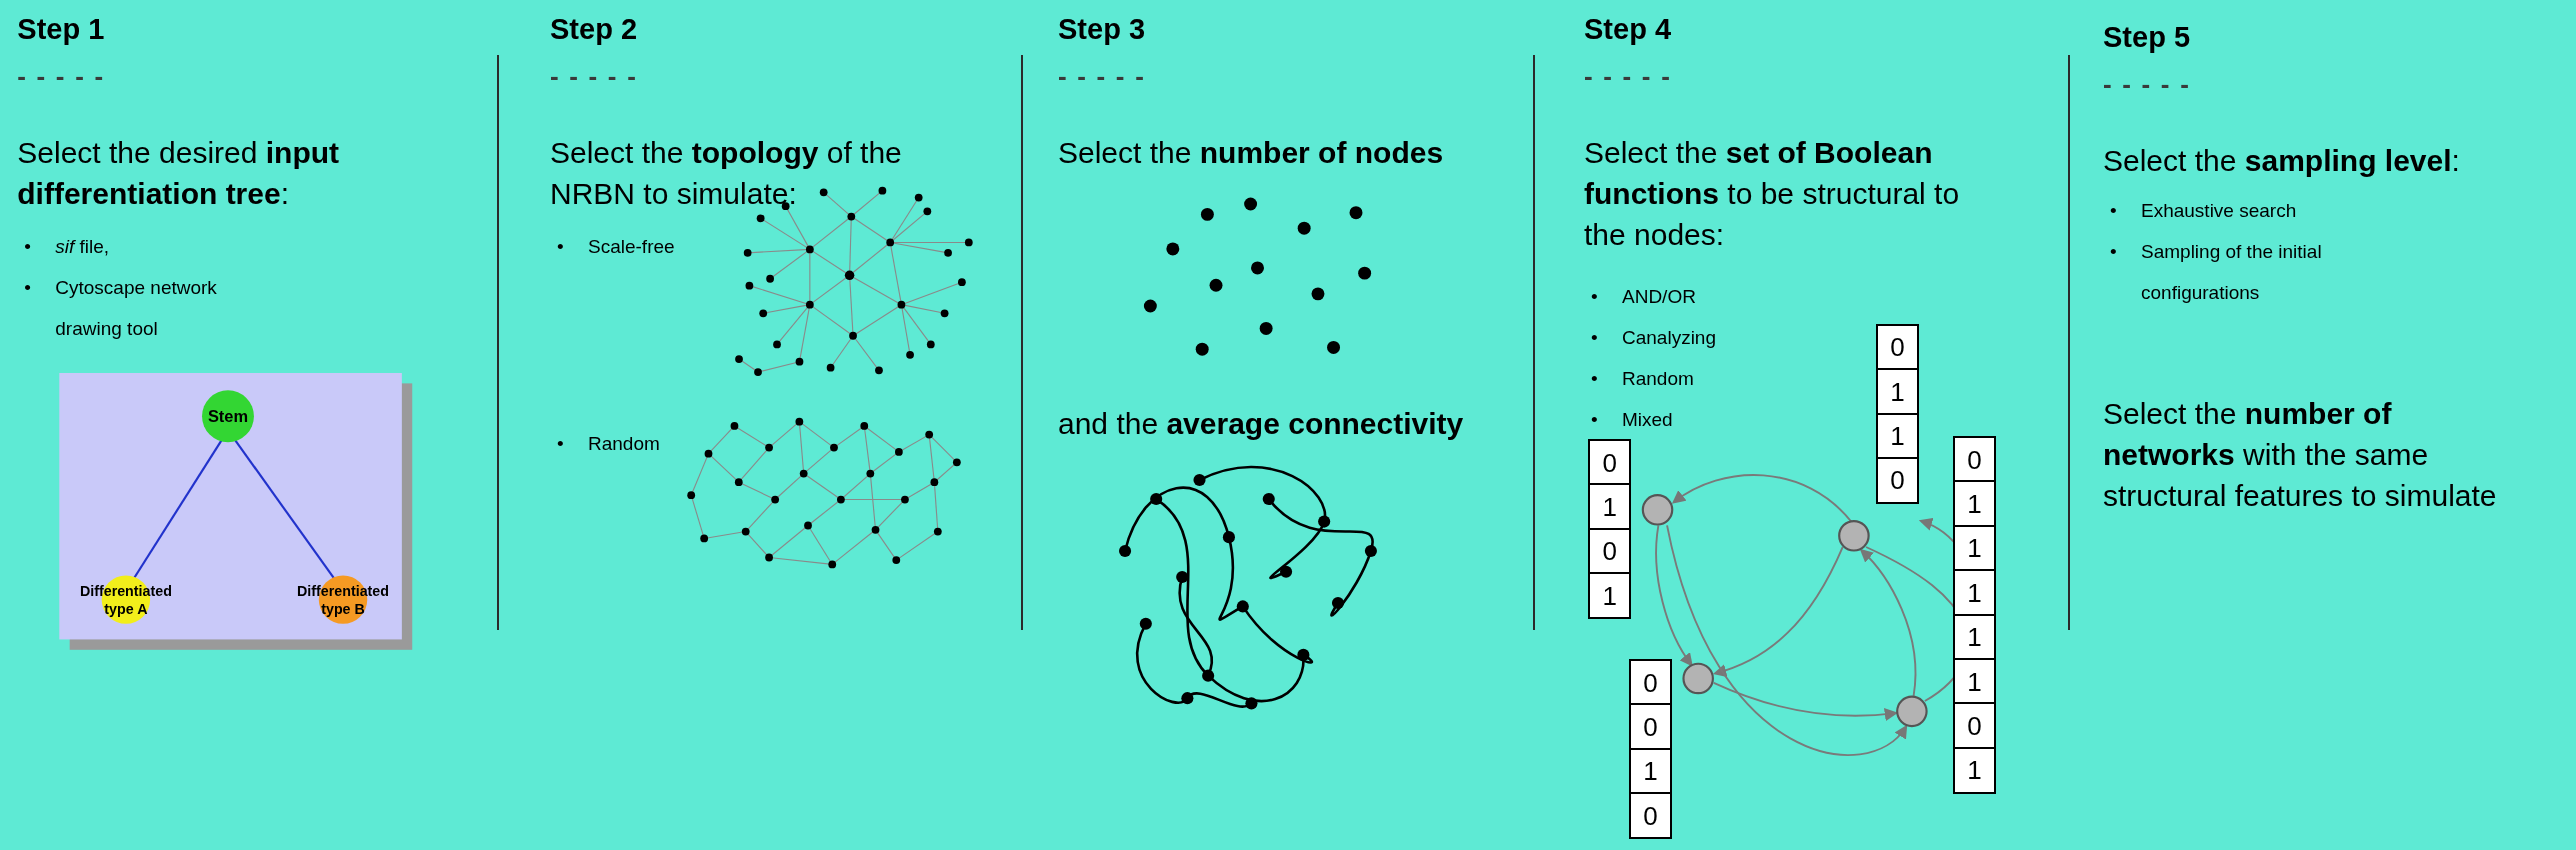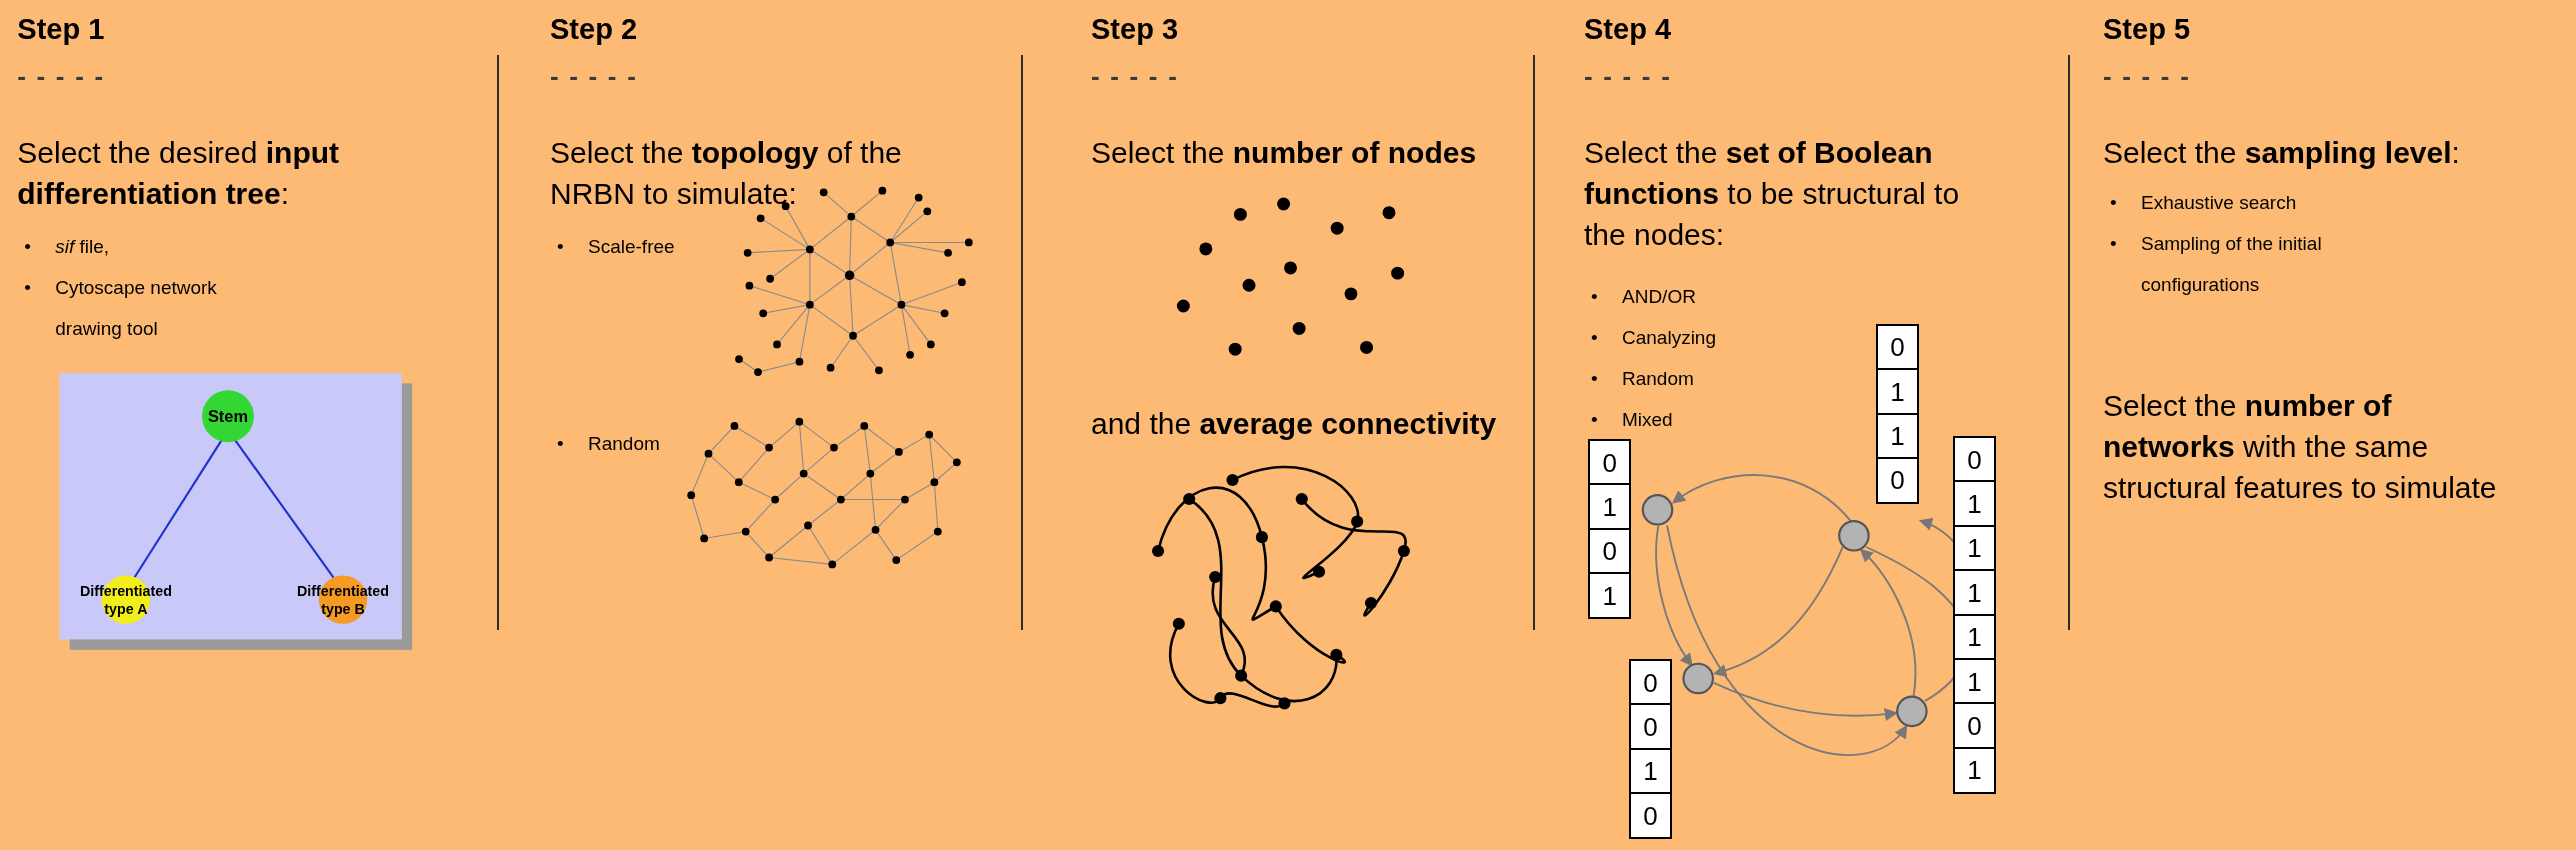--- a/index.html
+++ b/index.html
@@ -1,17 +1,17 @@
 <!DOCTYPE html>
 <html style="font-size:14px"><head>
 <meta charset="utf-8">
 <style>
   html,body{margin:0;padding:0;background:#ffffff;}
   #canvas{
-    position:relative;width:2576px;height:851px;background:#fdba74;
+    position:relative;width:2576px;height:851px;background:#5eead4;
     font-family:"Liberation Sans",sans-serif;color:#000;overflow:hidden;
   }
   .divider{position:absolute;top:55px;height:575px;width:1.7px;background:#2b2b2b;}
   .col{position:absolute;top:12px;}
   .step-title{font-size:29px;font-weight:bold;margin:0;line-height:35px;}
   .dashes{font-size:26px;font-weight:bold;color:#3a3a3a;margin-top:12px;line-height:35px;letter-spacing:1.7px;}
   .para{margin:0;font-size:30px;line-height:41px;white-space:nowrap;}
   .mt-intro{margin-top:38px;}
   .blist{list-style:none;margin:12px 0 0 0;padding:0;font-size:19px;line-height:41px;}
   .blist li{display:grid;grid-template-columns:38px 1fr;white-space:nowrap;}
@@ -220,21 +220,21 @@
           <circle cx="255" cy="60" r="4.5"></circle>
           <circle cx="262" cy="115" r="4.5"></circle>
         <circle cx="290" cy="40" r="4.5"></circle>
           <circle cx="296" cy="95" r="4.5"></circle>
           <circle cx="300" cy="152" r="4.5"></circle>
         <circle cx="322" cy="72" r="4.5"></circle>
       </g>
     </svg>
   </div>
 
-  <div class="col" style="left:1091px;width:453px;">
+  <div class="col" style="left:1058px;width:453px;">
     <h2 class="step-title">Step 3</h2>
     <div class="dashes">- - - - -</div>
     <p class="para mt-intro"><span>Select the </span><b>number of nodes</b></p>
 
     <svg class="flowgraphic" style="margin:12px 0 0 61px;" width="277" height="197" viewBox="0 0 320 228">
       <g fill="#000">
         <circle cx="36" cy="140" r="7.5"></circle>
           <circle cx="62" cy="74" r="7.5"></circle>
           <circle cx="102" cy="34" r="7.5"></circle>
         <circle cx="112" cy="116" r="7.5"></circle>
@@ -358,21 +358,21 @@
         <div class="tcell">1</div>
         <div class="tcell">1</div>
         <div class="tcell">1</div>
         <div class="tcell">1</div>
         <div class="tcell">0</div>
         <div class="tcell">1</div>
       </div>
     </div>
   </div>
 
-  <div class="col" style="left:2103px;width:467px;">
+  <div class="col" style="left:2103px;width:467px;margin-top:8px;">
     <h2 class="step-title">Step 5</h2>
     <div class="dashes">- - - - -</div>
     <p class="para mt-intro"><span>Select the </span><b>sampling level</b><span>:</span></p>
     <ul class="blist" style="margin-top:8.7px;">
       <li>
           <span class="bullet"></span>
           <span>Exhaustive search</span>
         </li>
       <li>
           <span class="bullet"></span>

